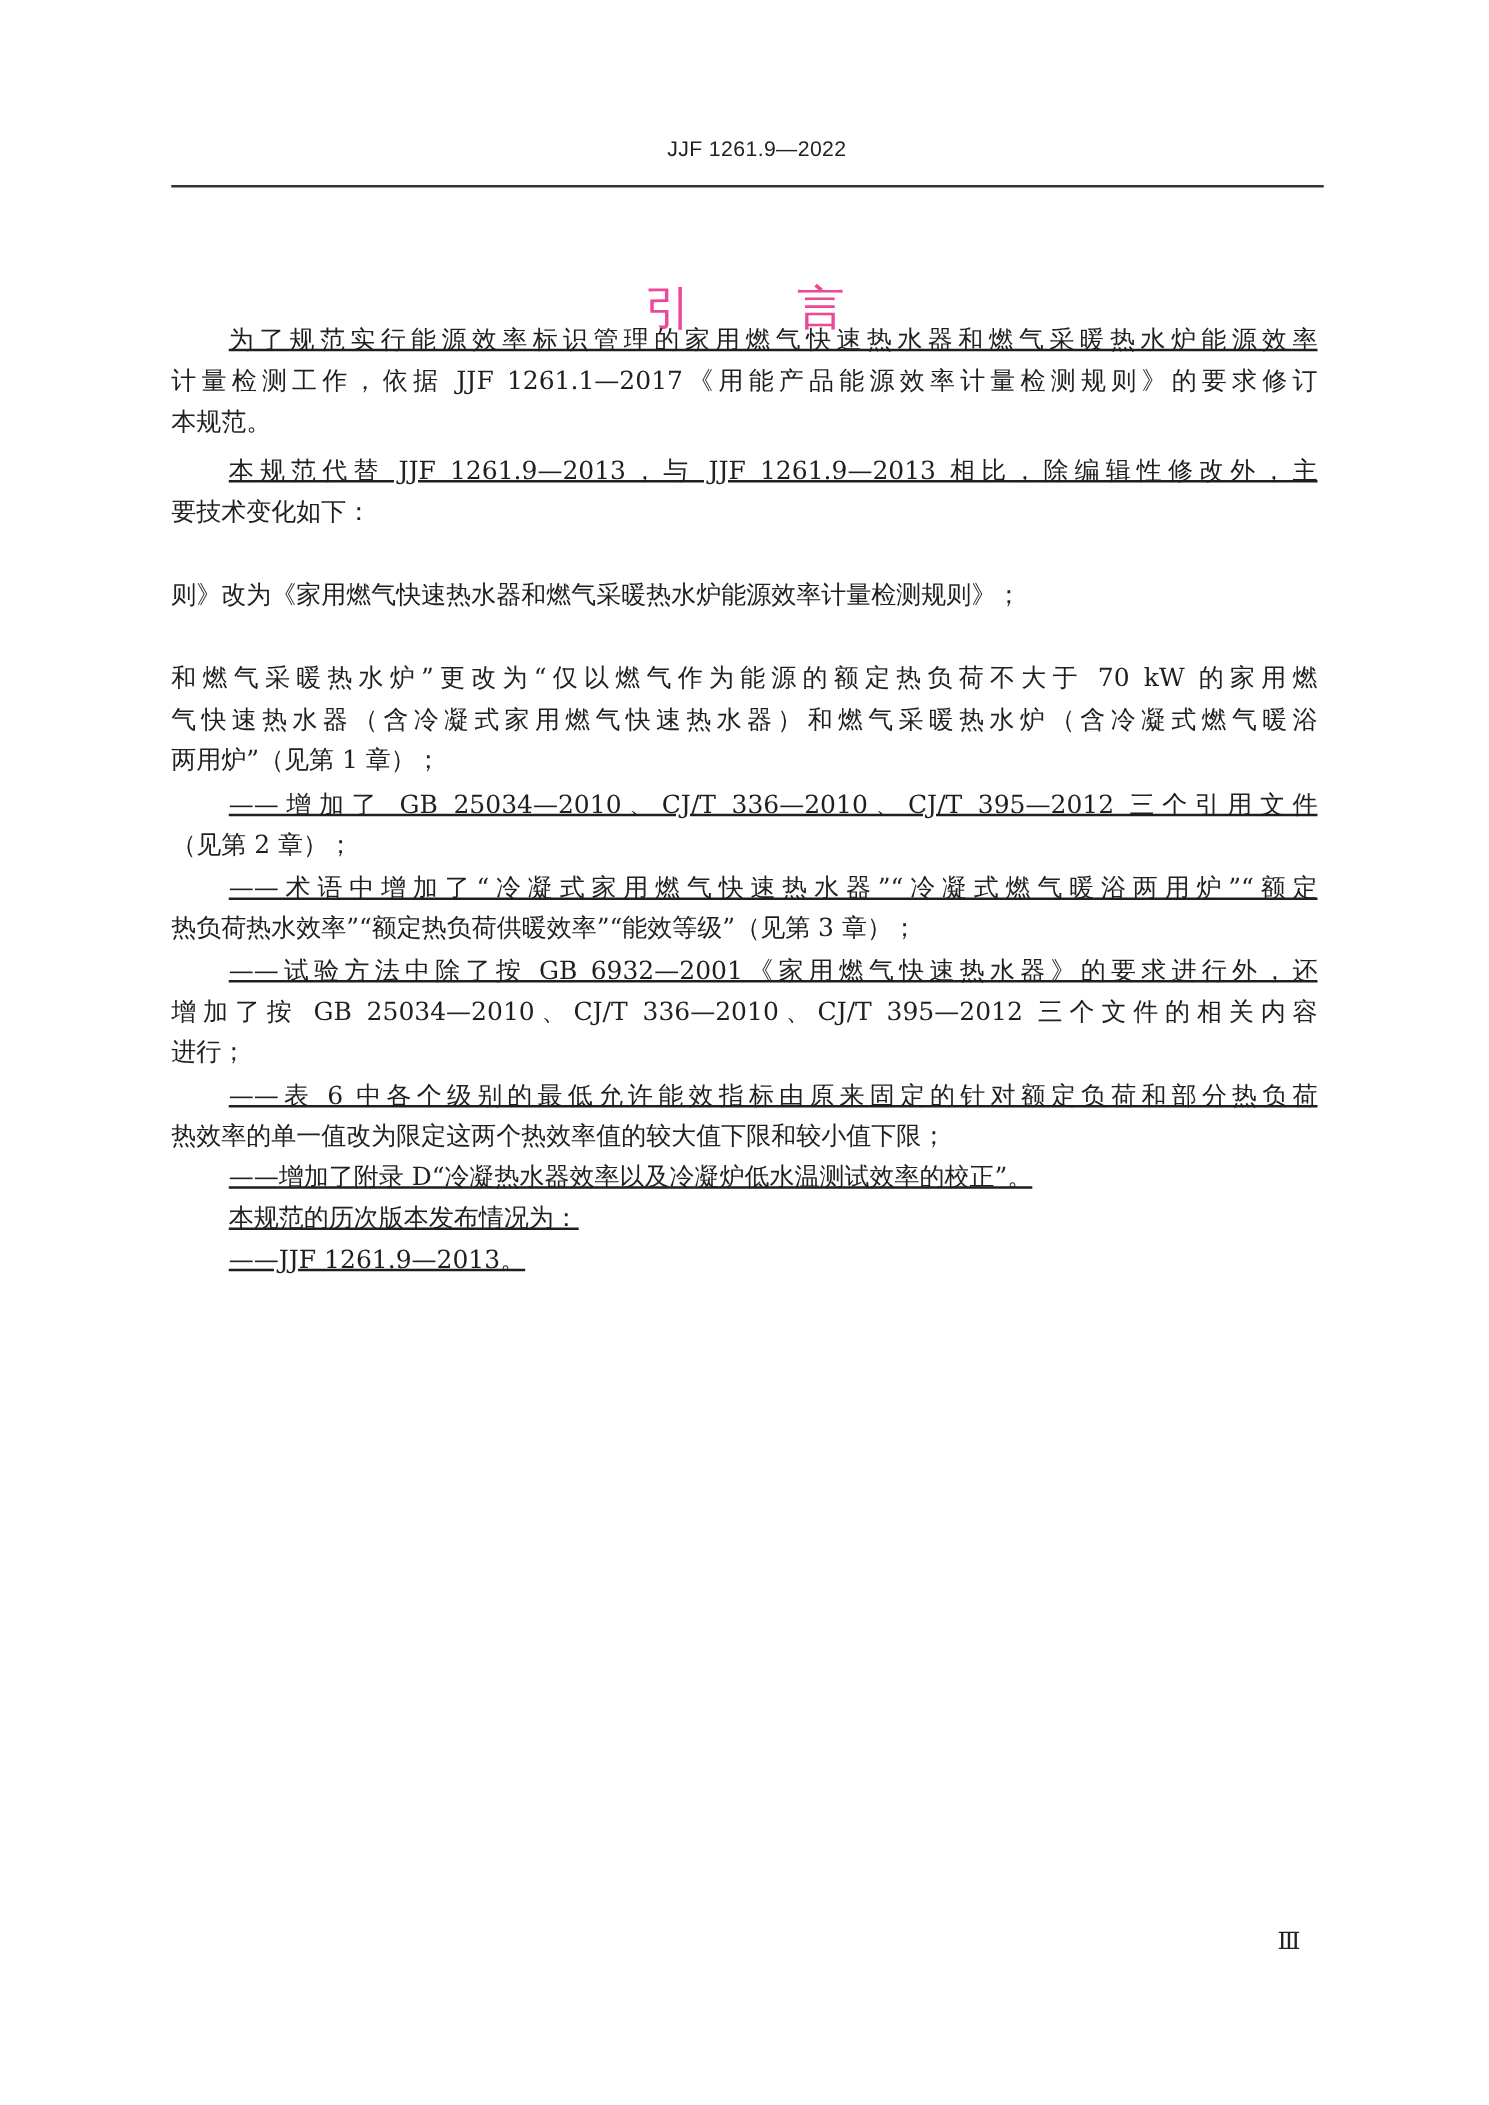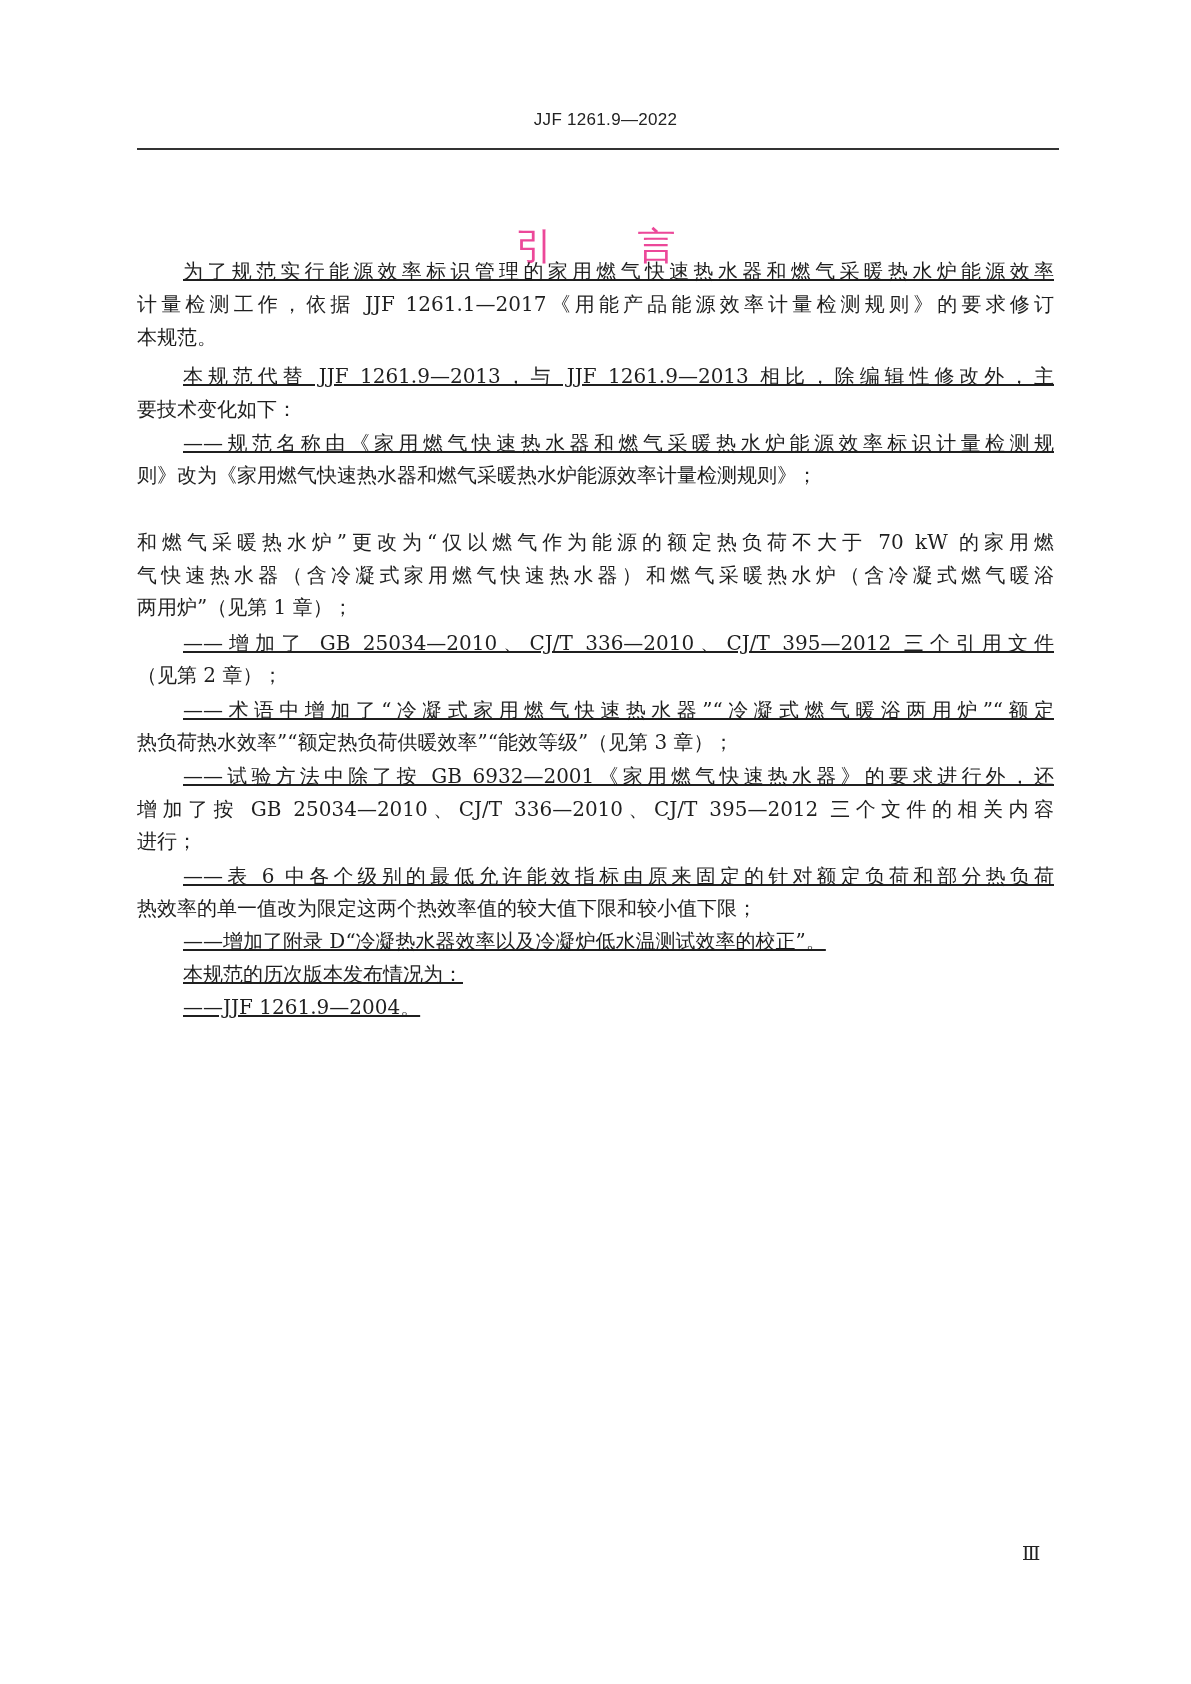--- a/index.html
+++ b/index.html
@@ -29,21 +29,20 @@
     <span>引</span><span>言</span>
   </h1>
 
   <div class="line indent" style="top:258px">为了规范实行能源效率标识管理的家用燃气快速热水器和燃气采暖热水炉能源效率</div>
   <div class="line" style="top:291px">计量检测工作，依据 JJF 1261.1—2017《用能产品能源效率计量检测规则》的要求修订</div>
   <div class="line noj" style="top:324px">本规范。</div>
 
   <div class="line indent" style="top:363px">本规范代替 JJF 1261.9—2013，与 JJF 1261.9—2013 相比，除编辑性修改外，主</div>
   <div class="line noj" style="top:396px">要技术变化如下：</div>
 
-  <div class="line indent" style="top:430px">——规范名称由《家用燃气快速热水器和燃气采暖热水炉能源效率标识计量检测规</div>
   <div class="line noj" style="top:462px">则》改为《家用燃气快速热水器和燃气采暖热水炉能源效率计量检测规则》；</div>
 
   <div class="line" style="top:529px">和燃气采暖热水炉”更改为“仅以燃气作为能源的额定热负荷不大于 70 kW 的家用燃</div>
   <div class="line" style="top:562px">气快速热水器（含冷凝式家用燃气快速热水器）和燃气采暖热水炉（含冷凝式燃气暖浴</div>
   <div class="line noj" style="top:594px">两用炉”（见第 1 章）；</div>
 
   <div class="line indent" style="top:630px">——增加了 GB 25034—2010、CJ/T 336—2010、CJ/T 395—2012 三个引用文件</div>
   <div class="line noj" style="top:662px">（见第 2 章）；</div>
 
   <div class="line indent" style="top:697px">——术语中增加了“冷凝式家用燃气快速热水器”“冷凝式燃气暖浴两用炉”“额定</div>
@@ -52,16 +51,16 @@
   <div class="line indent" style="top:763px">——试验方法中除了按 GB 6932—2001《家用燃气快速热水器》的要求进行外，还</div>
   <div class="line" style="top:796px">增加了按 GB 25034—2010、CJ/T 336—2010、CJ/T 395—2012 三个文件的相关内容</div>
   <div class="line noj" style="top:828px">进行；</div>
 
   <div class="line indent" style="top:863px">——表 6 中各个级别的最低允许能效指标由原来固定的针对额定负荷和部分热负荷</div>
   <div class="line noj" style="top:895px">热效率的单一值改为限定这两个热效率值的较大值下限和较小值下限；</div>
 
   <div class="line indent noj" style="top:928px">——增加了附录 D“冷凝热水器效率以及冷凝炉低水温测试效率的校正”。</div>
 
   <div class="line indent noj" style="top:961px">本规范的历次版本发布情况为：</div>
-  <div class="line indent noj" style="top:994px">——JJF 1261.9—2004。</div>
+  <div class="line indent noj" style="top:994px">——JJF 1261.9—2013。</div>
 
   <div class="page-number">Ⅲ</div>
 </div>
 
 </body></html>

